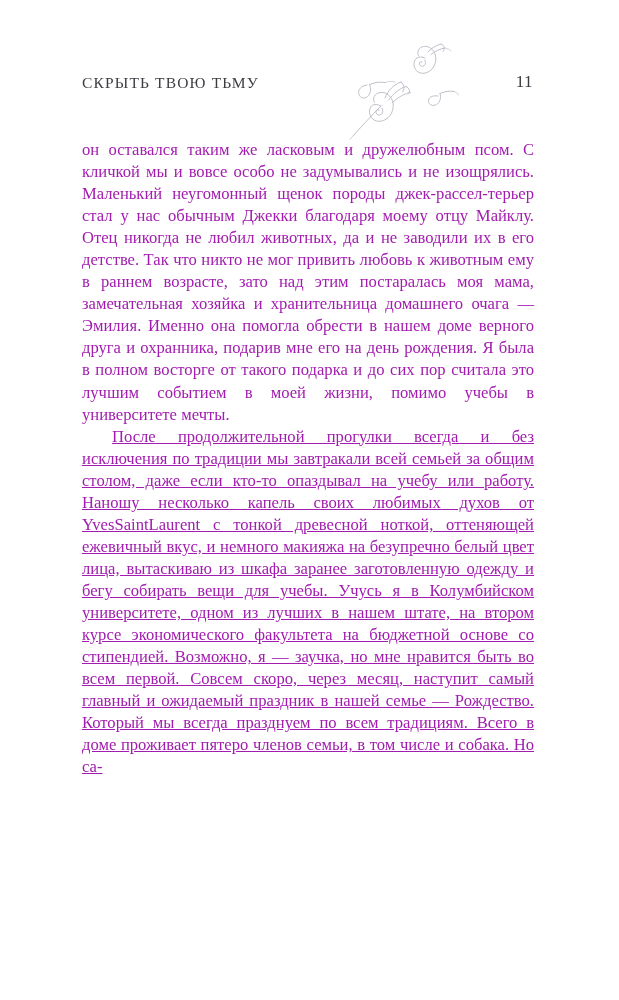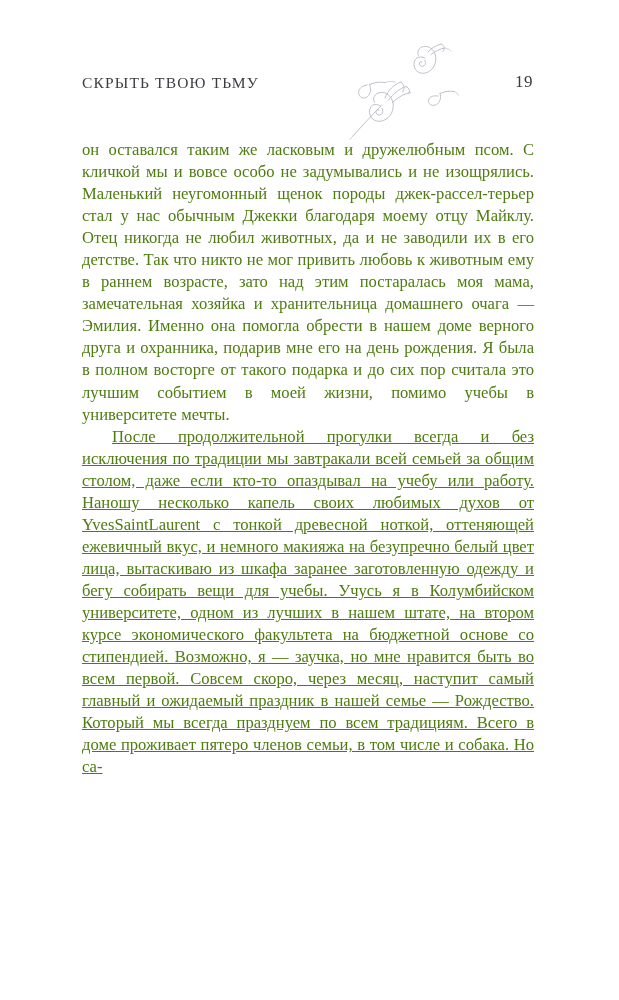--- a/index.html
+++ b/index.html
@@ -64,21 +64,21 @@
   .body-text {
     position: absolute;
     left: 82px;
     top: 139px;
     width: 452px;
   }
   .para {
     margin: 0;
     font-size: 16.6px;
     line-height: 22.05px;
-    color: #4d7c0f;
+    color: #a21caf;
     text-align: justify;
     text-justify: inter-word;
     hyphens: manual;
     -webkit-hyphens: manual;
     word-spacing: 0.1px;
   }
   .para + .para {
     text-indent: 30px;
   }
   
@@ -87,21 +87,21 @@
     text-decoration: underline;
   }
 </style>
 </head>
 <body>
 
 <div class="page">
 
   <div class="running-head">
     <div class="running-head-title">СКРЫТЬ ТВОЮ ТЬМУ</div>
-    <div class="running-head-folio">19</div>
+    <div class="running-head-folio">11</div>
   </div>
 
   <div class="ornament">
     <svg viewBox="0 0 120 100" fill="none" xmlns="http://www.w3.org/2000/svg" stroke="#b9b9c4" stroke-width="0.9" stroke-linecap="round" stroke-linejoin="round">
 
       <path d="M12 96 C20 87 30 76 40 66"></path>
 
       <path d="M40 66 C33 62 28 66 28.5 72.5 C29 79.5 36 83 42.5 80.5 C49.5 77.8 53.5 70 52 62.5"></path>
       <path d="M52 62.5 C50.5 56 45 51.5 39 52.5 C33.5 53.5 31 58.5 33.5 62.5"></path>
       <path d="M38 70 C36 69 34.5 70.5 35 72.5 C35.5 74.8 38 75.8 40 74.5 C42 73.2 42.4 70.2 41 68.2"></path>

